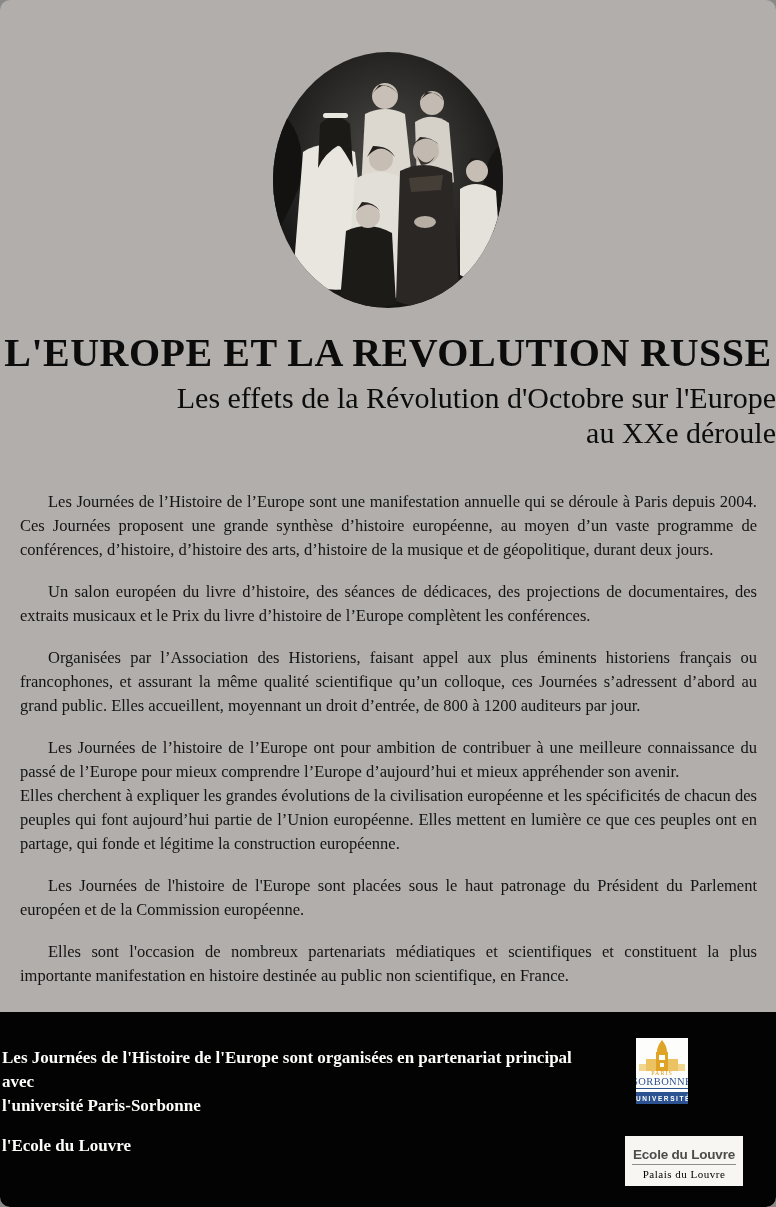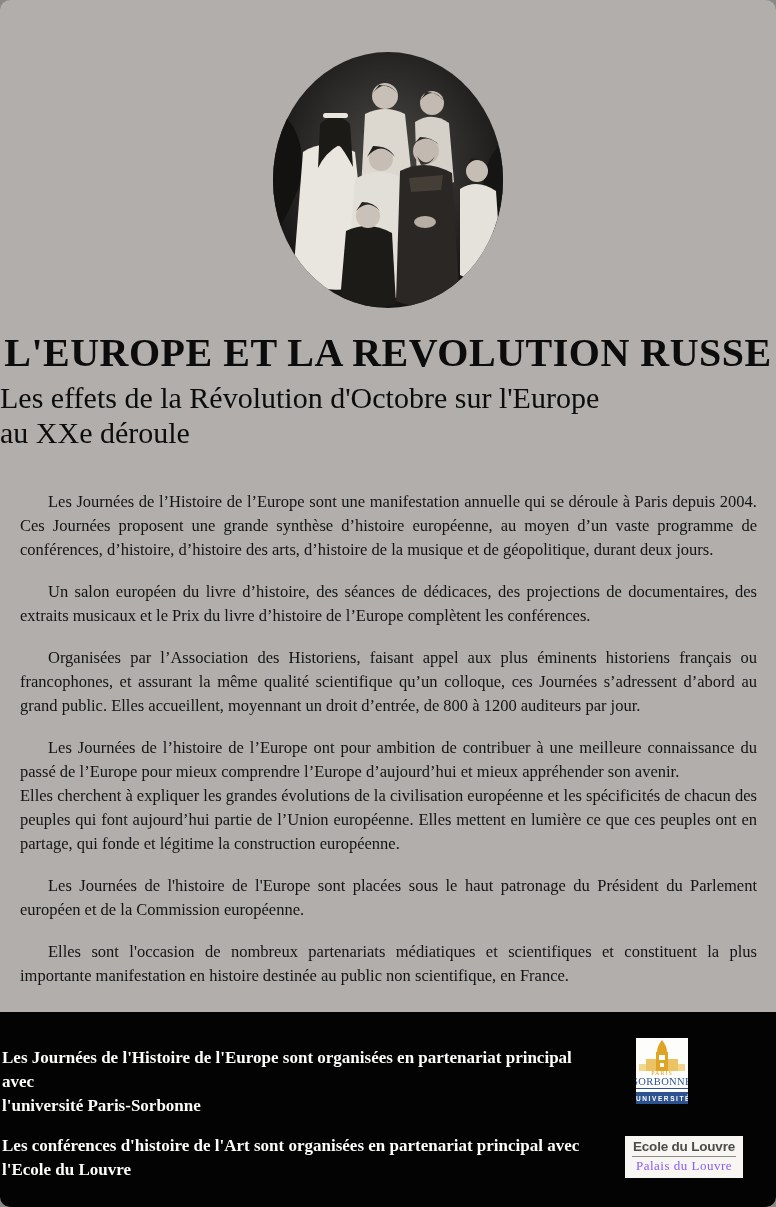--- a/index.html
+++ b/index.html
@@ -9,21 +9,21 @@
     font-family:"Liberation Serif",serif;color:#121212;border-radius:10px;
   }
   .photo{position:absolute;left:273px;top:52px;width:230px;height:256px;}
   .title{
     position:absolute;top:330px;left:0;width:776px;margin:0;
     text-align:center;font-size:40px;font-weight:bold;line-height:46px;
     color:#0c0c0c;letter-spacing:0.5px;
   }
   .subtitle{
     position:absolute;top:380px;left:0;width:776px;
-    text-align:left;font-size:30px;line-height:35px;color:#0c0c0c;
+    text-align:right;font-size:30px;line-height:35px;color:#0c0c0c;
   }
   .bodytext{
     position:absolute;top:478px;left:20px;width:737px;
     font-size:16.5px;line-height:24px;text-align:justify;color:#141414;
   }
   .para{margin:0;text-indent:28px;}
   .para.first{padding-top:12px;font-family:Liberation Serif, serif;}
   .para.gap{margin-top:18px;}
   .para.cont{text-indent:0;}
   .footer{
@@ -53,26 +53,26 @@
     font-family:"Liberation Sans",sans-serif;font-size:6.5px;font-weight:bold;
     letter-spacing:1.6px;text-align:center;padding:2.5px 0;
   }
   
   .louvre-logo{
     position:absolute;left:625px;top:124px;width:118px;
     background:#f7f6f3;text-align:center;padding:3px 0 4px;
   }
   .l-school{
     font-family:"Liberation Sans",sans-serif;font-weight:bold;
-    font-size:13.5px;line-height:16px;color:#4c4c4a;letter-spacing:-0.2px;
+    font-size:13.5px;line-height:16px;color:#4c4c4a;letter-spacing:-0.2px;margin-top:8px;
   }
   .l-rule{border-top:1px solid #8d8d89;width:104px;margin:1px auto 1px;}
   .l-palais{
-    font-family:"Liberation Serif",serif;font-size:13px;line-height:16px;
-    color:#8b5cf6;letter-spacing:0.5px;
+    font-family:"Liberation Serif",serif;font-size:11px;line-height:16px;
+    color:#000000;letter-spacing:0.5px;
   }
 </style>
 </head>
 <body>
 
 <div class="poster">
 
   <div class="photo">
     <svg width="230" height="256" viewBox="0 0 230 256" xmlns="http://www.w3.org/2000/svg">
       <defs>
@@ -157,21 +157,20 @@
         <rect x="42" y="20" width="10" height="12" fill="#ecc363"></rect>
         <rect x="13" y="25" width="7" height="7" fill="#f2d68e"></rect>
         <rect x="52" y="25" width="7" height="7" fill="#f2d68e"></rect>
       </svg>
       <div class="s-city">PARIS</div>
       <div class="s-name">SORBONNE</div>
       <div class="s-band">UNIVERSITÉ</div>
     </div>
 
     <div class="partner partner2">
-      <div>Les conférences d'histoire de l'Art  sont  organisées en partenariat principal avec</div>
       <div>l'Ecole du Louvre</div>
     </div>
 
     <div class="louvre-logo">
       <div class="l-school">Ecole du Louvre</div>
       <div class="l-rule"></div>
       <div class="l-palais">Palais du Louvre</div>
     </div>
 
   </div>

